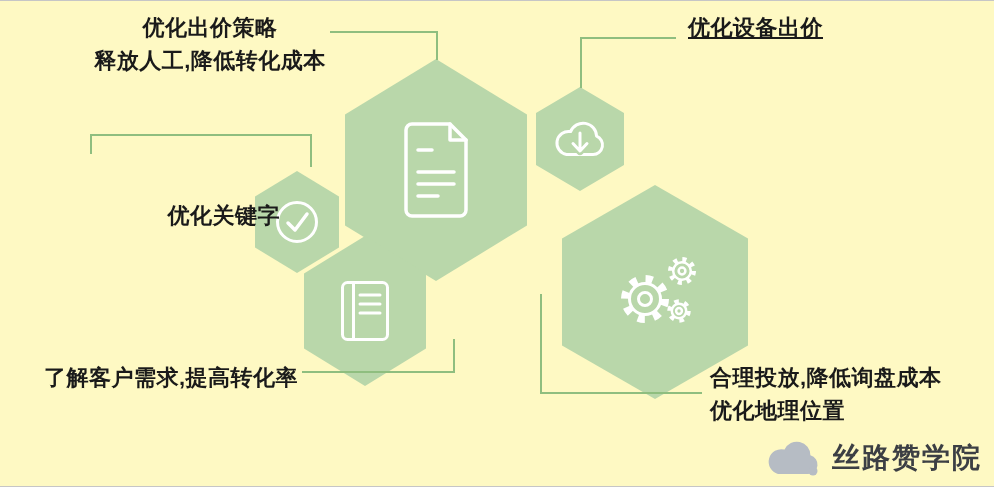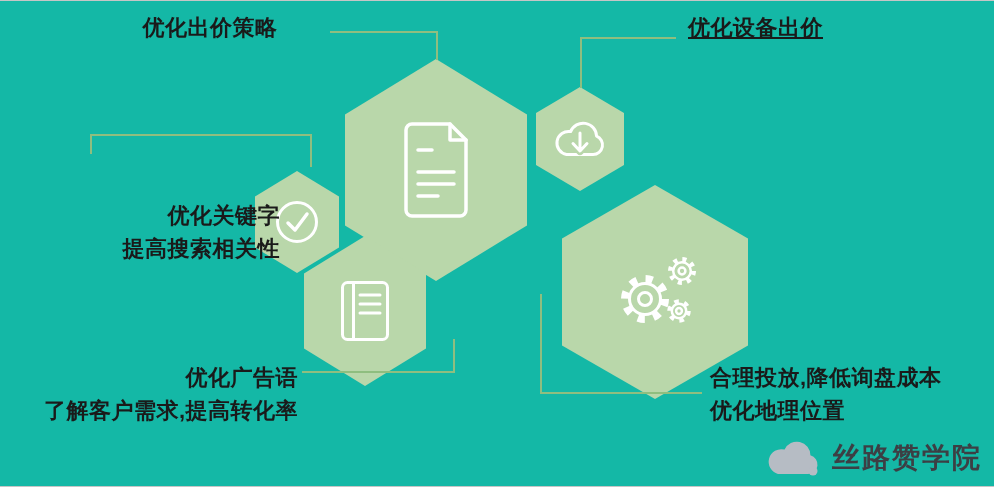--- a/index.html
+++ b/index.html
@@ -1,19 +1,19 @@
 <!DOCTYPE html>
 <html style="--hexagon: #b9d7aa; --connector: #8fbe7f; --icon: #ffffff; --text: #1a1a1a; --watermark: #3c3f44;"><head>
 <meta charset="utf-8">
 <style>
   html,body{margin:0;padding:0;background:#ffffff;}
   .stage{
     position:relative;
     width:994px;height:487px;
-    background:#14b8a6;
+    background:#fef9c3;
     overflow:hidden;
     font-family:"Liberation Sans","DejaVu Sans",sans-serif;
     border-top:1px solid #c6c6c6;
     border-bottom:1px solid #c6c6c6;
     box-sizing:border-box;
   }
   .hex{
     position:absolute;
     background:var(--hexagon,#b9d7aa);
     clip-path:polygon(50% 0%,100% 25%,100% 75%,50% 100%,0% 75%,0% 25%);
@@ -126,33 +126,32 @@
   <div class="line l3t"></div>
   <div class="line l3h"></div>
   <div class="line l3v"></div>
   <div class="line l4h"></div>
   <div class="line l4v"></div>
   <div class="line l5v"></div>
   <div class="line l5h"></div>
 
   <div class="label t1">
     <div>优化出价策略</div>
+    <div>释放人工,降低转化成本</div>
   </div>
 
   <div class="label t2">
     <div>优化设备出价</div>
   </div>
 
   <div class="label t3">
     <div>优化关键字</div>
-    <div>提高搜索相关性</div>
   </div>
 
   <div class="label t4">
-    <div>优化广告语</div>
     <div>了解客户需求,提高转化率</div>
   </div>
 
   <div class="label t5">
     <div>合理投放,降低询盘成本</div>
     <div>优化地理位置</div>
   </div>
 
   <div class="watermark">
     <svg width="64" height="44" viewBox="0 0 64 44">

